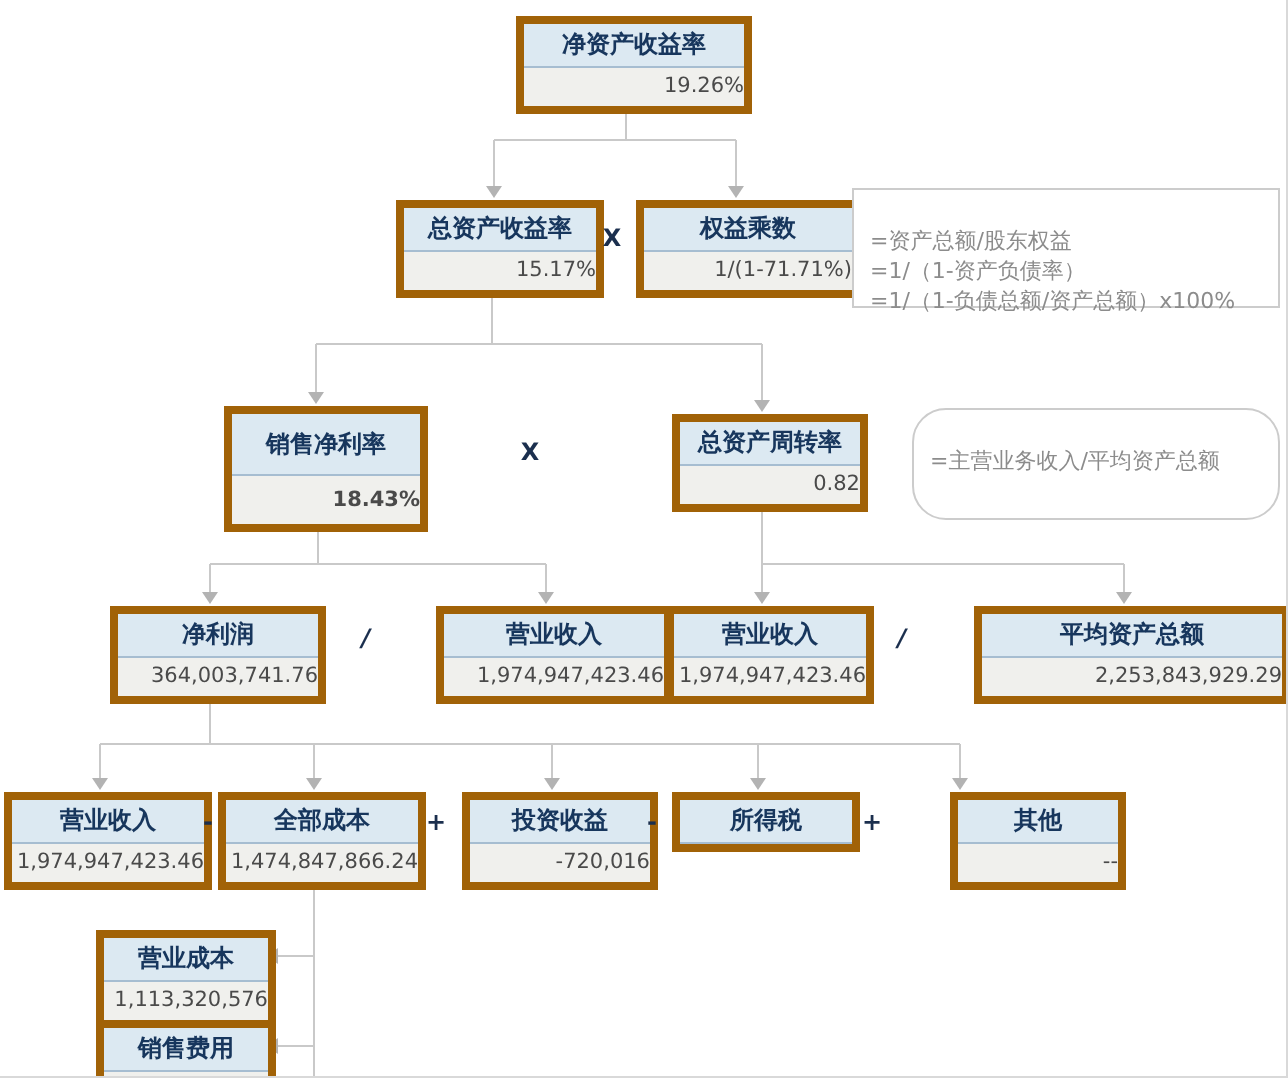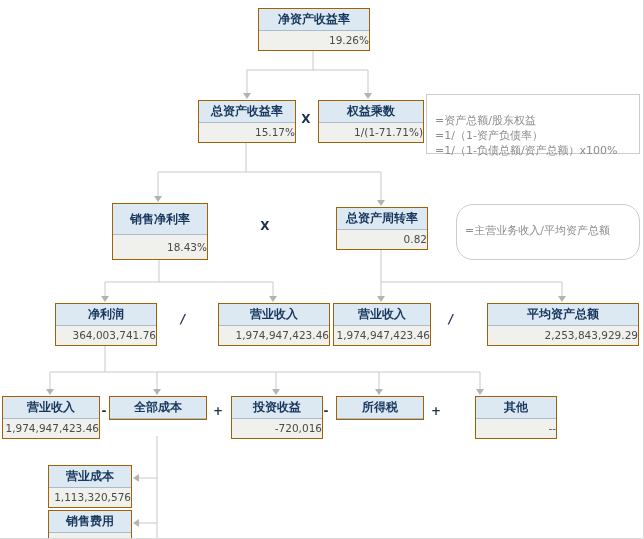--- a/index.html
+++ b/index.html
@@ -3,32 +3,32 @@
 <meta charset="utf-8">
 <style>
   html,body{margin:0;padding:0;background:#fff;}
   #stage{
     position:relative;width:644px;height:539px;background:#ffffff;
     overflow:hidden;font-family:"DejaVu Sans","Liberation Sans",sans-serif;
     border-right:1px solid #d9d9d9;border-bottom:1px solid #d9d9d9;
     box-sizing:border-box;
   }
   #wires{position:absolute;left:0;top:0;width:644px;height:539px;}
-  .box{position:absolute;border:1px solid #a16207;background:#fff;}
+  .box{position:absolute;border:4px solid #a16207;background:#fff;}
   .box .t{
     display:block;background:#dce9f2;color:#17365d;font-weight:bold;
     font-size:12px;text-align:center;height:21px;line-height:21px;
     border-bottom:1px solid #a6bdd1;white-space:nowrap;
   }
   .box .v{
     display:block;background:#f0f0ed;color:#4a4a4a;font-size:10.5px;
     text-align:right;height:19px;line-height:19px;white-space:nowrap;
   }
   .tall .t{height:30px;line-height:30px;}
-  .tall .v{height:24px;line-height:24px;}
+  .tall .v{height:24px;line-height:24px;font-weight:bold;}
   .op{
     position:absolute;color:#1b2f4e;font-weight:bold;font-size:12px;
     width:16px;text-align:center;
   }
   .op.it{font-style:italic;}
   .note{
     position:absolute;border:1px solid #cccccc;background:#ffffff;
     color:#8c8c8c;font-size:11px;line-height:15px;padding:18px 8px;
     box-sizing:border-box;
   }
@@ -118,20 +118,21 @@
     <span class="v">2,253,843,929.29</span>
   </div>
 
   <div class="box" style="left:2px;top:396px;width:96px;">
     <span class="t">营业收入</span>
     <span class="v">1,974,947,423.46</span>
   </div>
   <div class="op" style="left:96px;top:404px;">-</div>
   <div class="box" style="left:109px;top:396px;width:96px;">
     <span class="t">全部成本</span>
+    <span class="v">1,474,847,866.24</span>
   </div>
   <div class="op" style="left:210px;top:404px;">+</div>
   <div class="box" style="left:231px;top:396px;width:90px;">
     <span class="t">投资收益</span>
     <span class="v">-720,016</span>
   </div>
   <div class="op" style="left:318px;top:404px;">-</div>
   <div class="box" style="left:336px;top:396px;width:86px;">
     <span class="t">所得税</span>
   </div>

